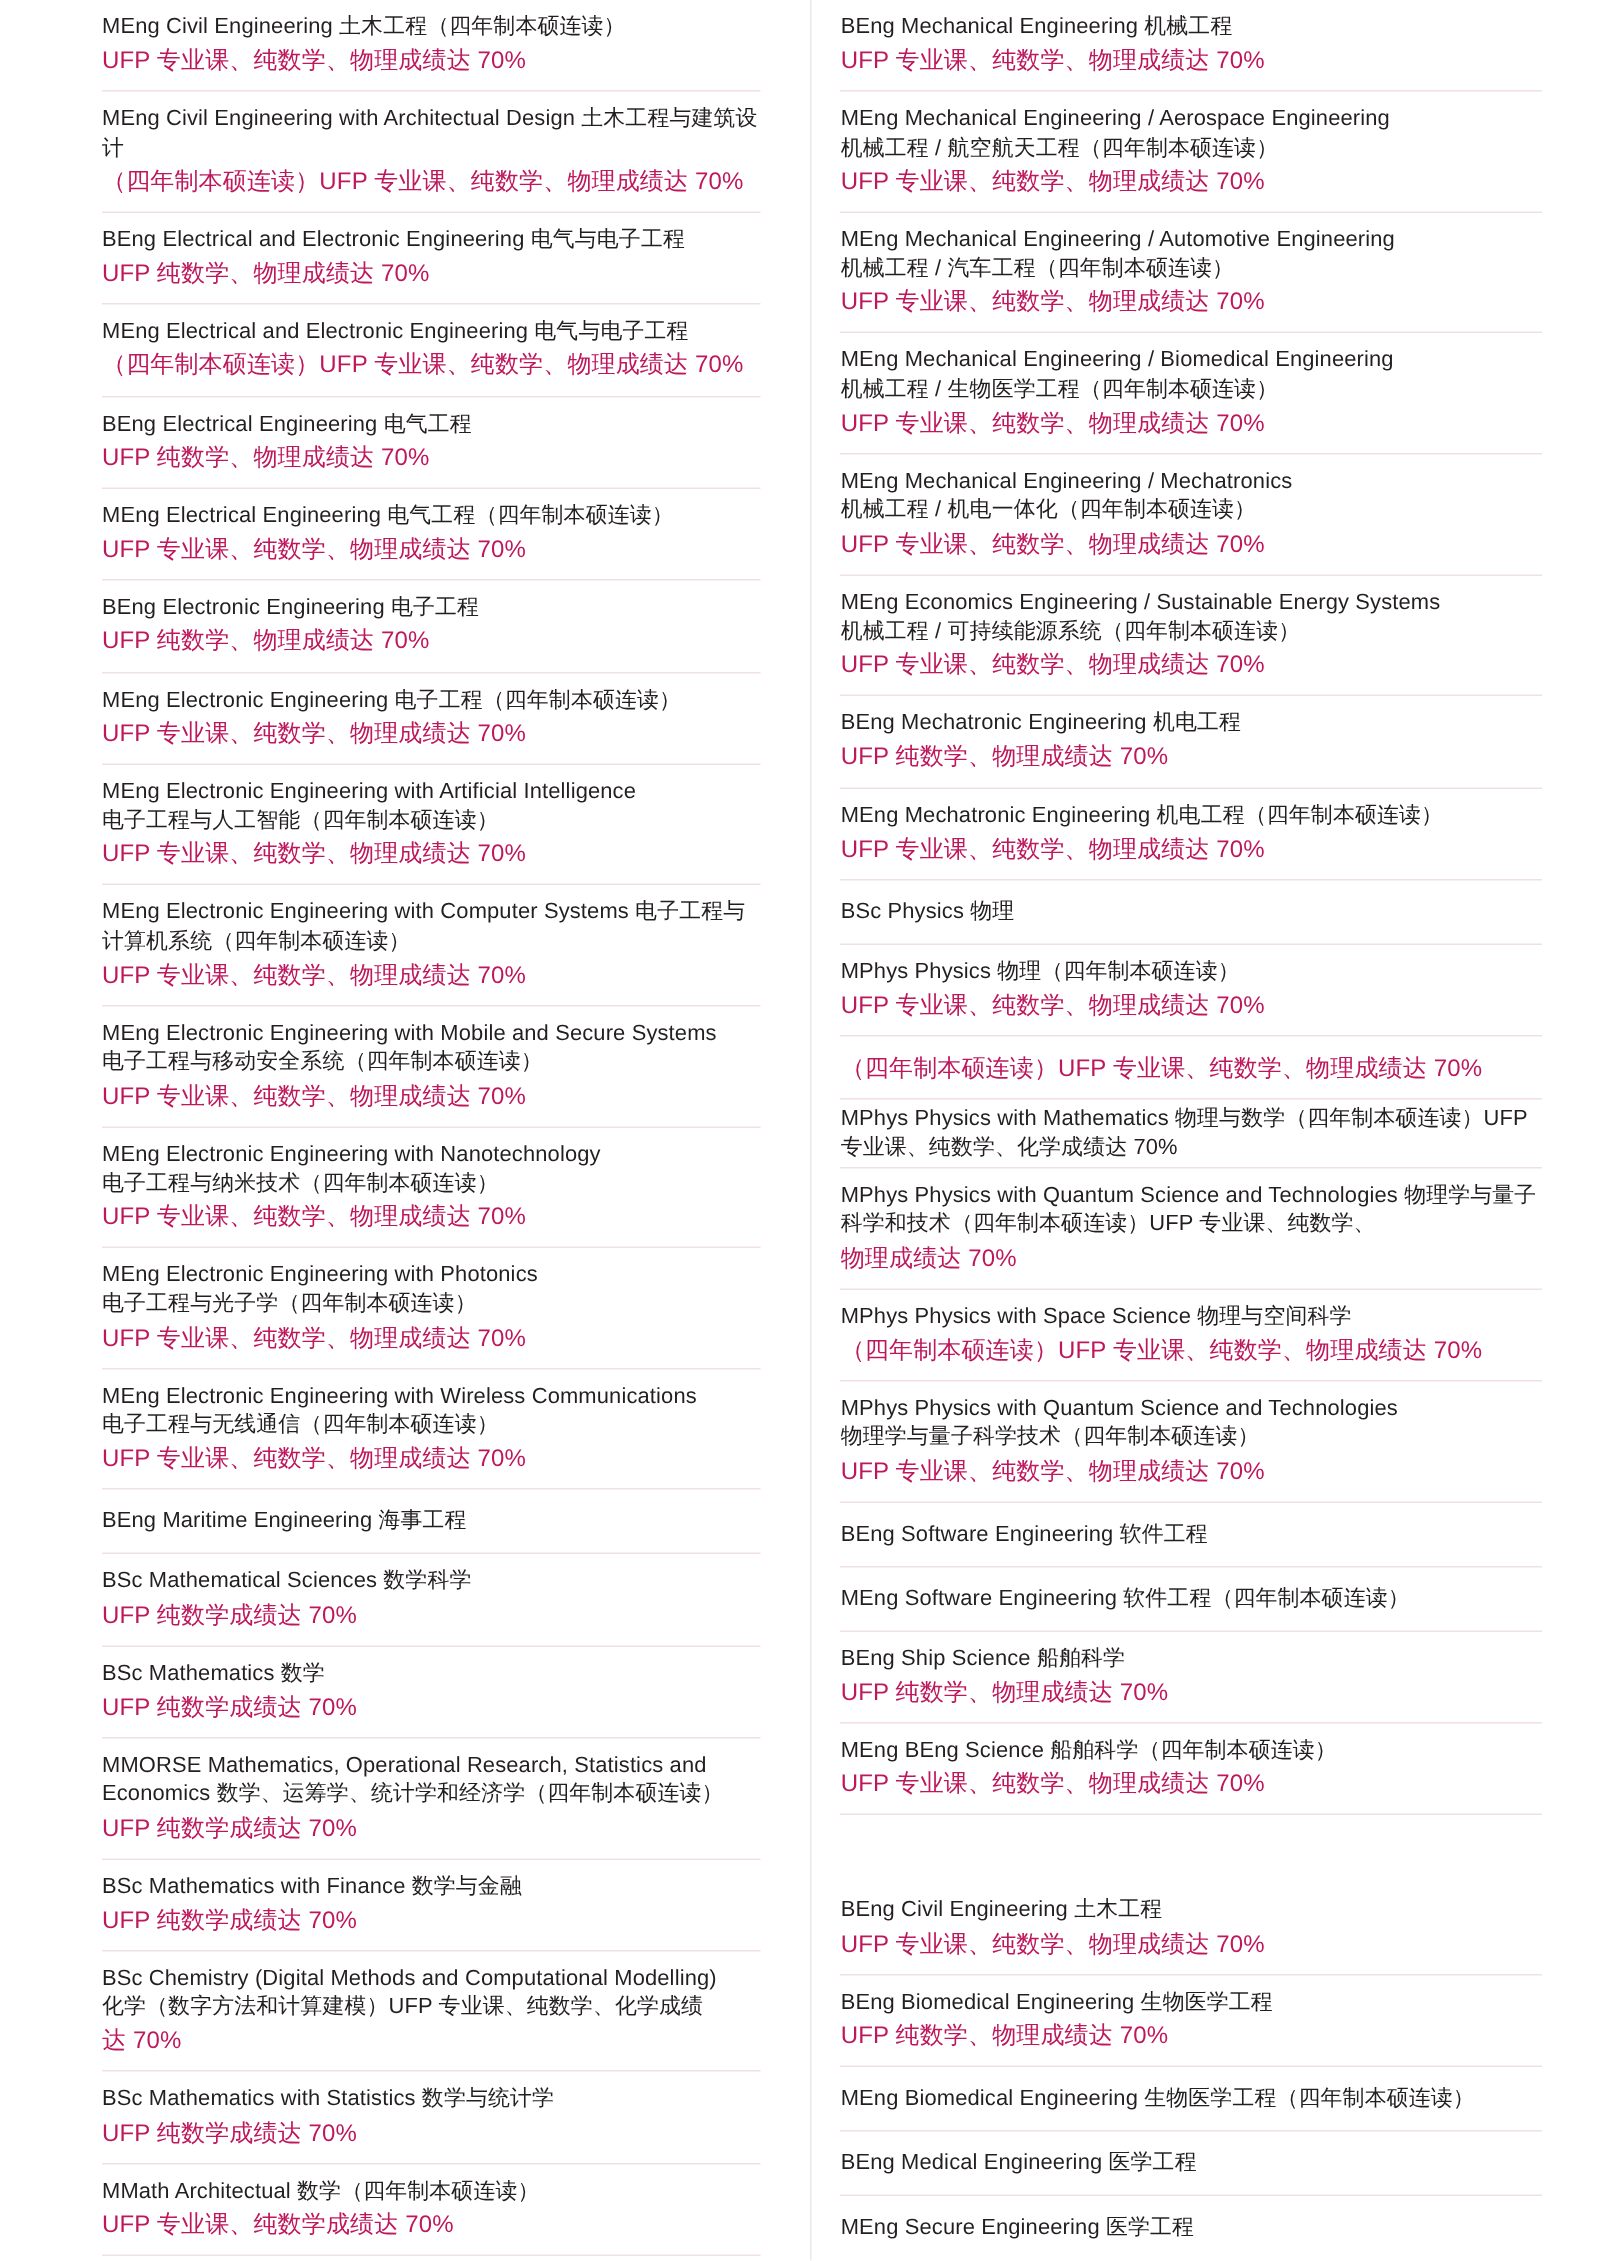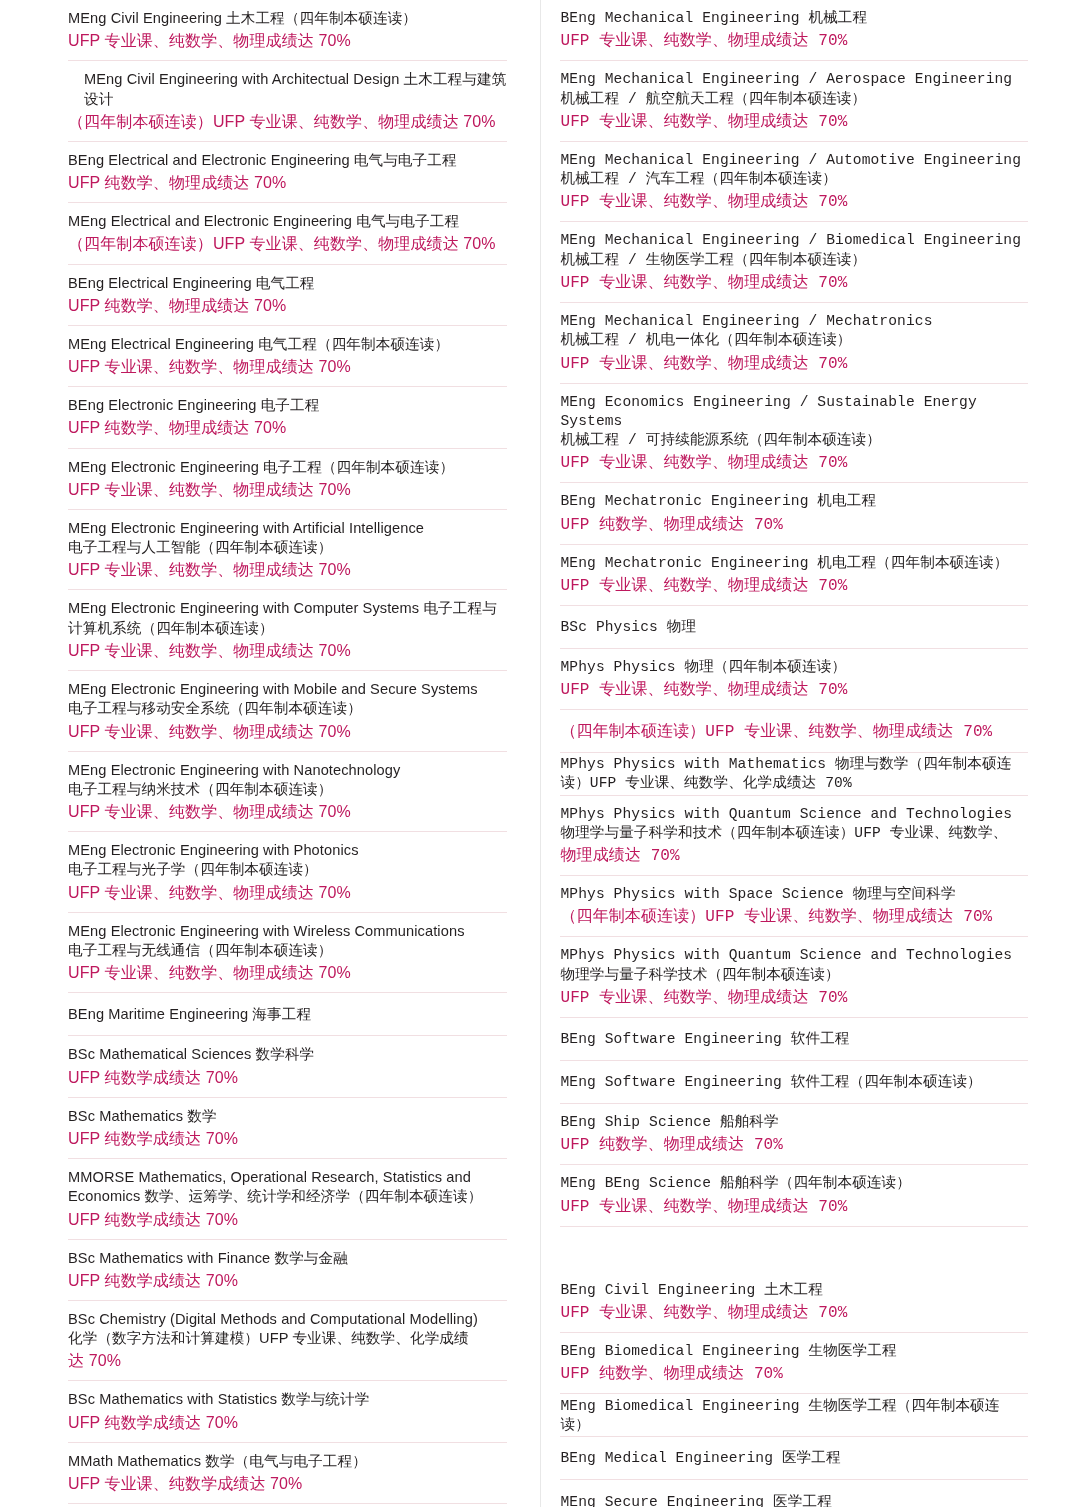--- a/index.html
+++ b/index.html
@@ -29,21 +29,20 @@
   }
   .col-left {
     width: 540px;
     padding-left: 68px;
     padding-right: 18px;
   }
   .col-right {
     width: 540px;
     padding-left: 35px;
     padding-right: 22px;
-    font-family: Liberation Mono, monospace;
   }
   .divider {
     position: absolute;
     left: 540px;
     top: 0;
     bottom: 0;
     width: 1px;
     background: #e8e8e8;
   }
   .entry {
@@ -79,21 +78,21 @@
 <body>
 
 <div class="page">
   <div class="divider"></div>
   <div class="column col-left" id="col-left">
       <div class="entry">
         <div class="title" style="white-space: pre-line;">MEng Civil Engineering 土木工程（四年制本硕连读）</div>
         <div class="req" style="white-space: pre-line;">UFP 专业课、纯数学、物理成绩达 70%</div>
       </div>
       <div class="entry">
-        <div class="title" style="white-space: pre-line; margin-left: 16px;">MEng Civil Engineering with Architectual Design 土木工程与建筑设计</div>
+        <div class="title" style="white-space: pre-line;">MEng Civil Engineering with Architectual Design 土木工程与建筑设计</div>
         <div class="req" style="white-space: pre-line;">（四年制本硕连读）UFP 专业课、纯数学、物理成绩达 70%</div>
       </div>
       <div class="entry">
         <div class="title" style="white-space: pre-line;">BEng Electrical and Electronic Engineering 电气与电子工程</div>
         <div class="req" style="white-space: pre-line;">UFP 纯数学、物理成绩达 70%</div>
       </div>
       <div class="entry">
         <div class="title" style="white-space: pre-line;">MEng Electrical and Electronic Engineering 电气与电子工程</div>
         <div class="req" style="white-space: pre-line;">（四年制本硕连读）UFP 专业课、纯数学、物理成绩达 70%</div>
       </div>
@@ -165,21 +164,21 @@
       <div class="entry">
         <div class="title" style="white-space: pre-line;">BSc Chemistry (Digital Methods and Computational Modelling)
 化学（数字方法和计算建模）UFP 专业课、纯数学、化学成绩</div>
         <div class="req" style="white-space: pre-line;">达 70%</div>
       </div>
       <div class="entry">
         <div class="title" style="white-space: pre-line;">BSc Mathematics with Statistics 数学与统计学</div>
         <div class="req" style="white-space: pre-line;">UFP 纯数学成绩达 70%</div>
       </div>
       <div class="entry">
-        <div class="title" style="white-space: pre-line;">MMath Mathematics 数学（电气与电子工程）</div>
+        <div class="title" style="white-space: pre-line;">MMath Architectual 数学（四年制本硕连读）</div>
         <div class="req" style="white-space: pre-line;">UFP 专业课、纯数学成绩达 70%</div>
       </div>
       <div class="entry">
         <div class="title" style="white-space: pre-line;">MMath Mathematical Physics 数学物理（四年制本硕连读）</div>
         <div class="req" style="white-space: pre-line;">UFP 专业课、纯数学成绩达 70%</div>
       </div>
       <div class="entry single">
         <div class="title" style="white-space: pre-line;">BSc Mathematics with Computer Science 数学与计算机科学</div>
       </div>
     </div>

